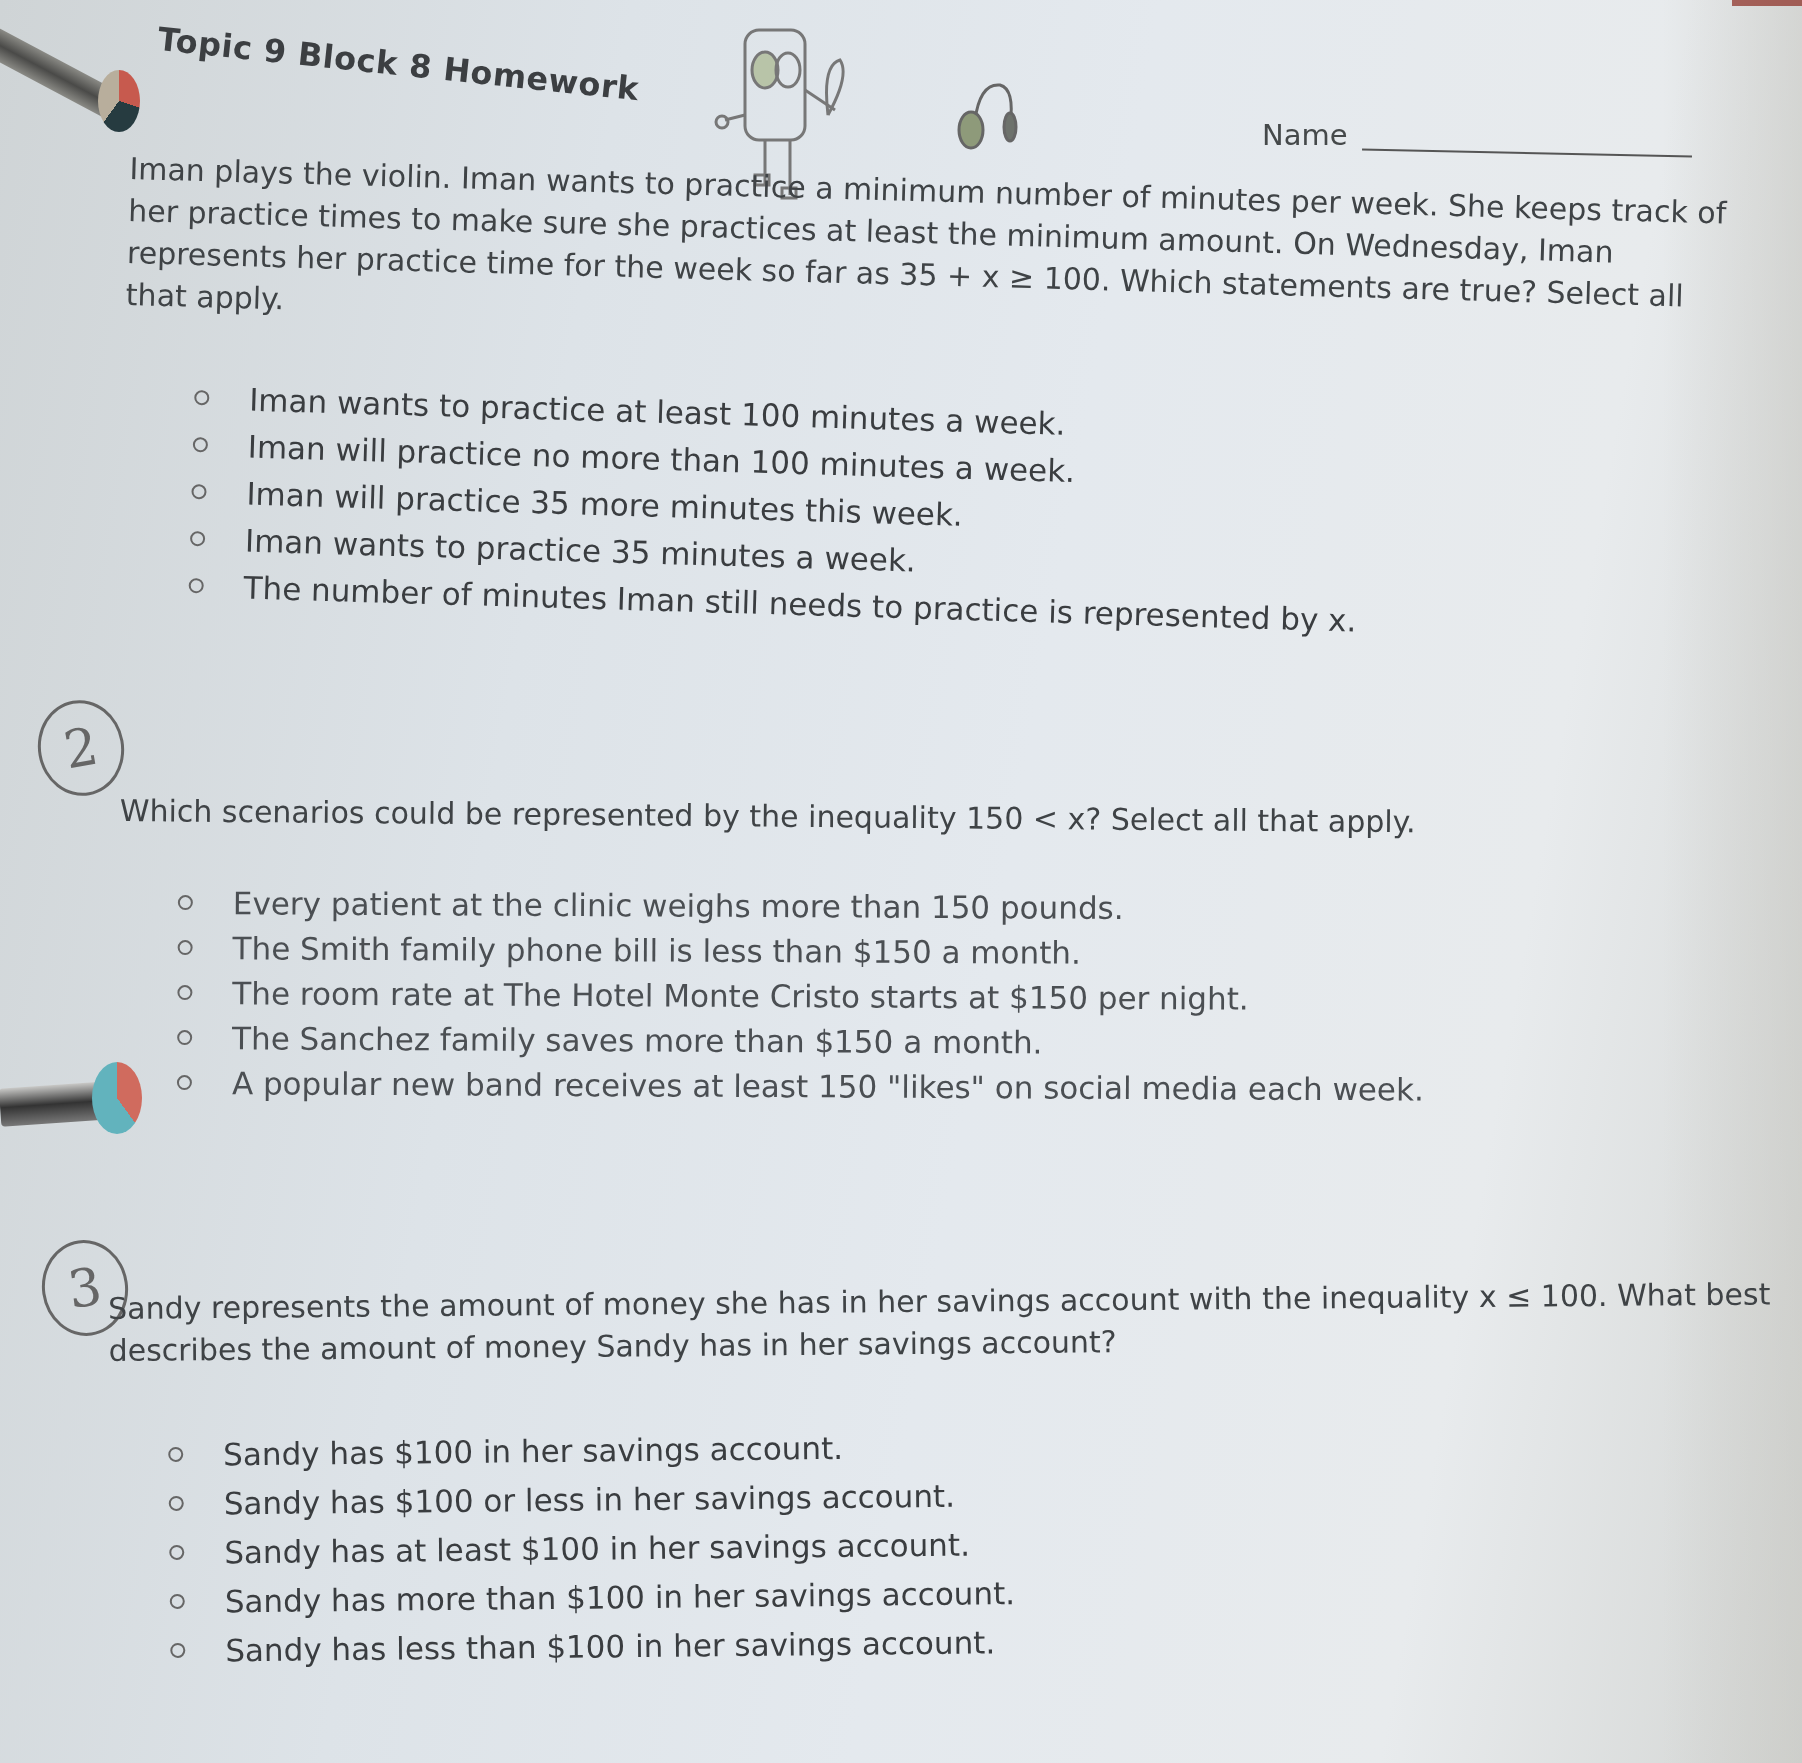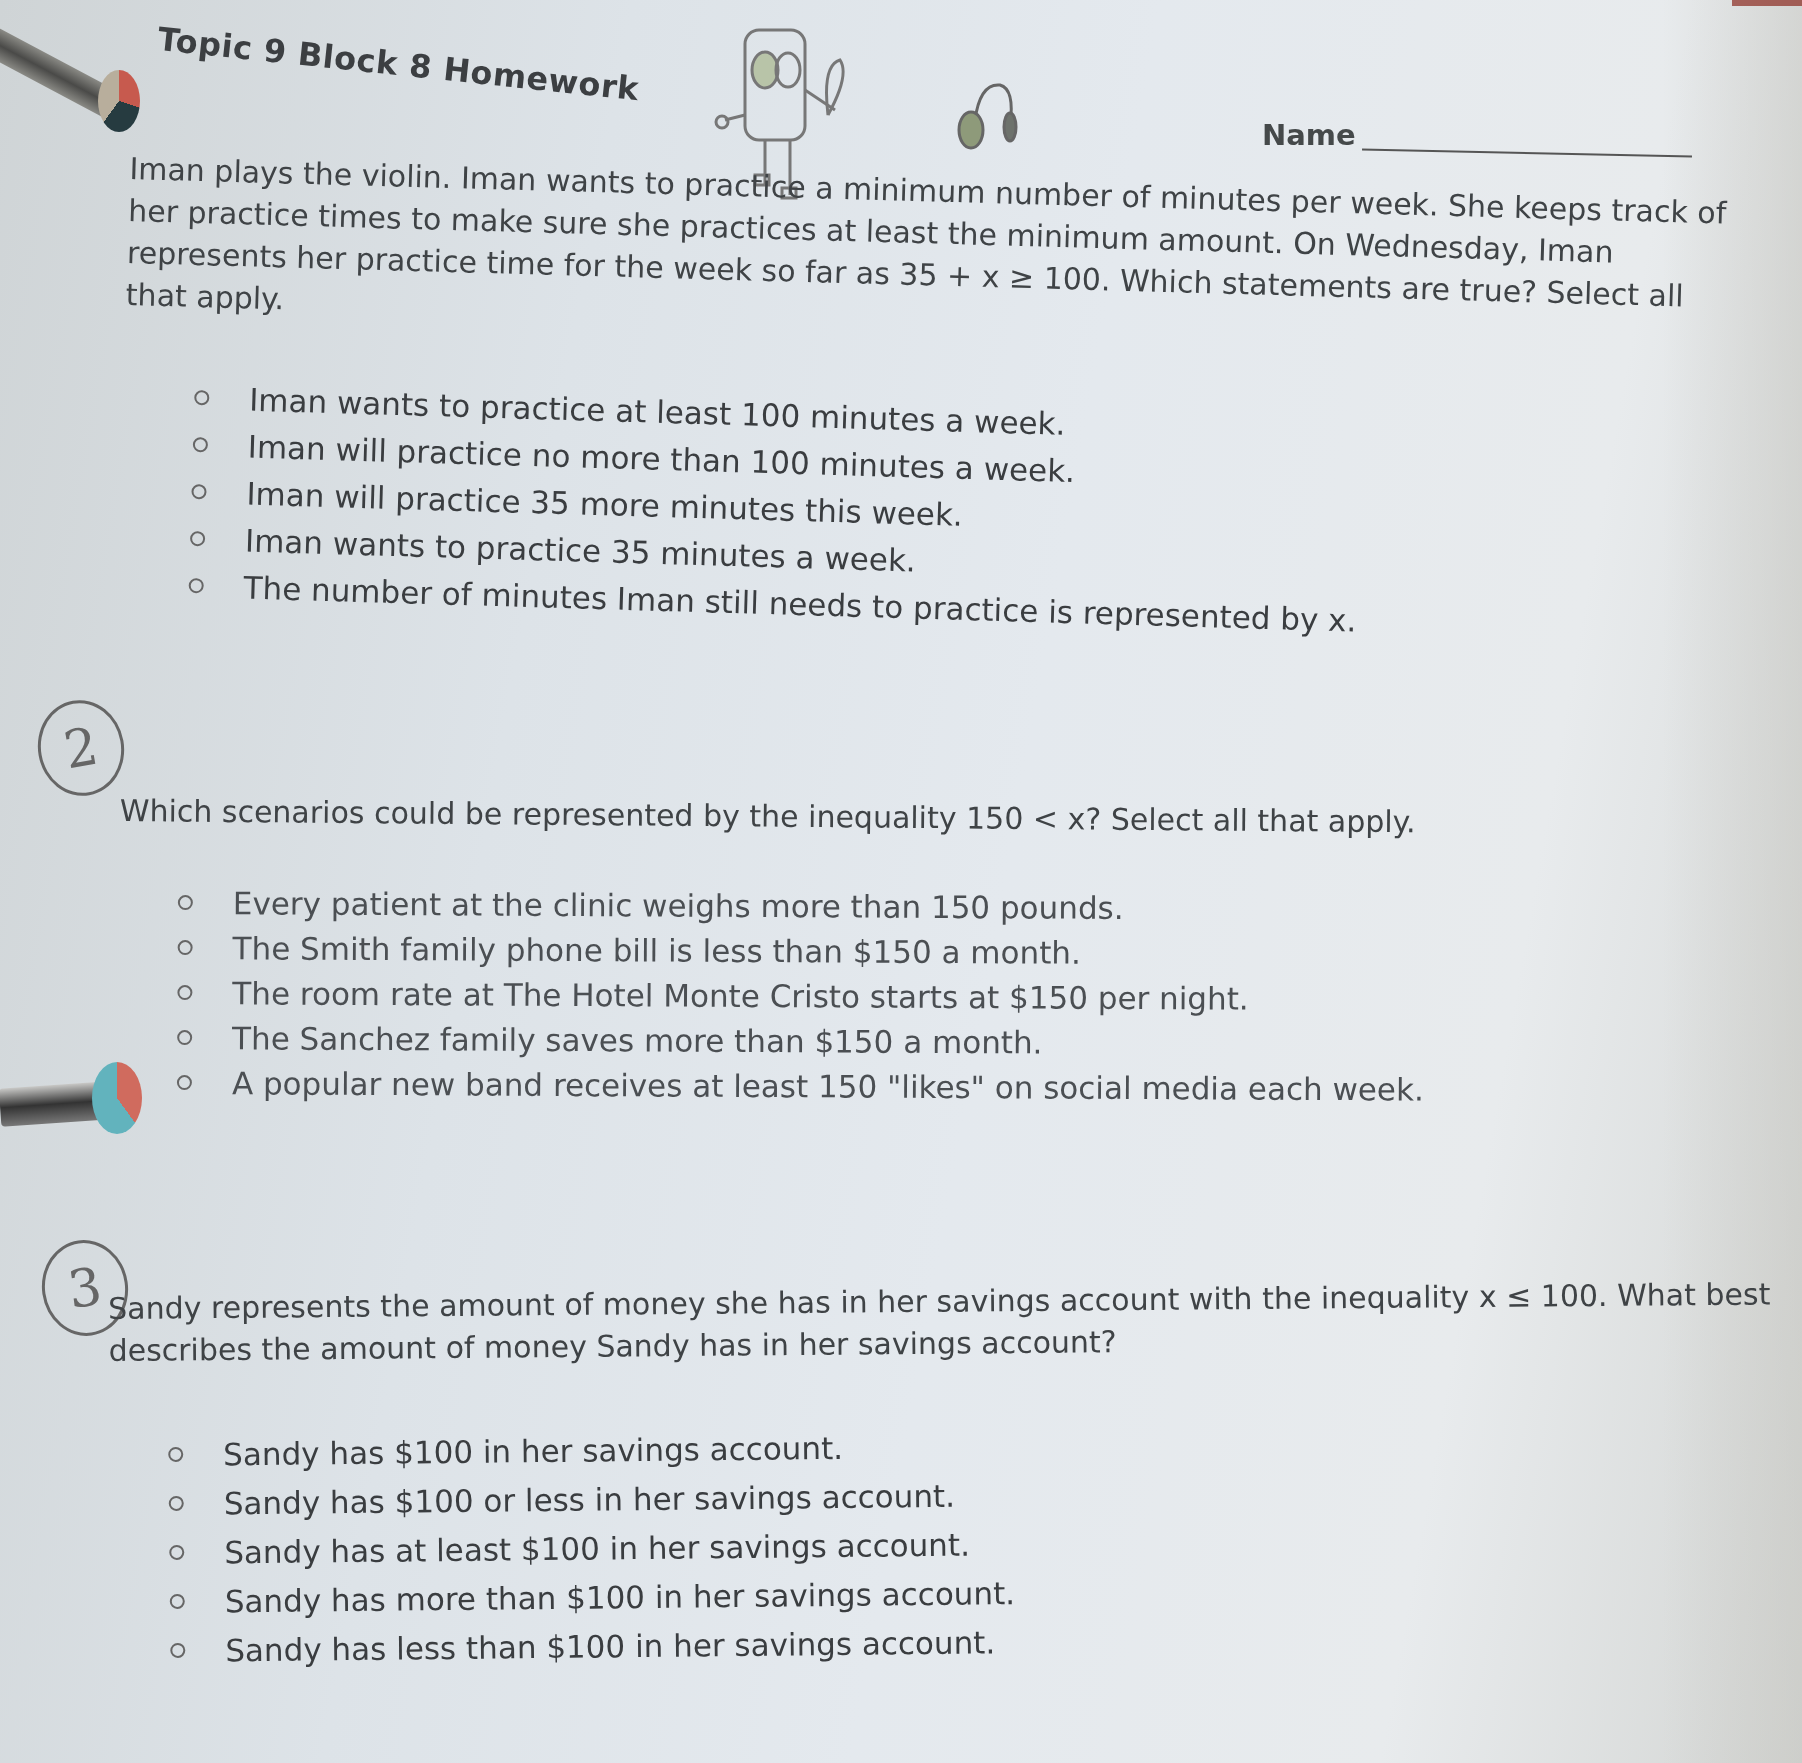--- a/index.html
+++ b/index.html
@@ -9,21 +9,21 @@
     font-family: "DejaVu Sans", sans-serif;
     color:#3a3d40;
   }
   .page { position:absolute; inset:0; }
   .shade-right { position:absolute; right:0; top:0; width:140px; height:100%;
     background: linear-gradient(90deg, rgba(255,255,255,0) 0%, rgba(200,200,195,0.55) 100%); }
   .red-edge { position:absolute; right:0; top:0; width:70px; height:6px; background:#8a2a20; opacity:.7; }
 
   .title { position:absolute; left:160px; top:20px; font-size:32px; font-weight:bold; color:#3c3f42;
     transform: rotate(6deg); transform-origin:left top; letter-spacing:0.5px; }
-  .name-label { position:absolute; left:1262px; top:118px; font-size:29px; font-weight:bold; color:#45494a; }
+  .name-label { position:absolute; left:1262px; top:118px; font-size:29px; font-weight:normal; color:#45494a; }
   .name-line { position:absolute; left:1362px; top:152px; width:330px; height:2px; background:#555; transform:rotate(1.2deg); }
 
   .para { position:absolute; font-size:30px; line-height:42px; color:#3f4346; }
   .q1 { left:130px; top:148px; width:1600px; transform: rotate(1.6deg); transform-origin:left top; }
   .q2 { left:120px; top:790px; width:1400px; transform: rotate(0.5deg); transform-origin:left top; }
   .q3 { left:108px; top:1288px; width:1680px; transform: rotate(-0.5deg); transform-origin:left top; }
 
   .opts { position:absolute; list-style:none; margin:0; padding:0; font-size:31px; }
   .opts li { display:flex; align-items:center; height:45px; }
   .opts li .radio { width:11px; height:11px; border:2px solid #666; border-radius:50%; margin-right:40px; flex:0 0 auto; }

